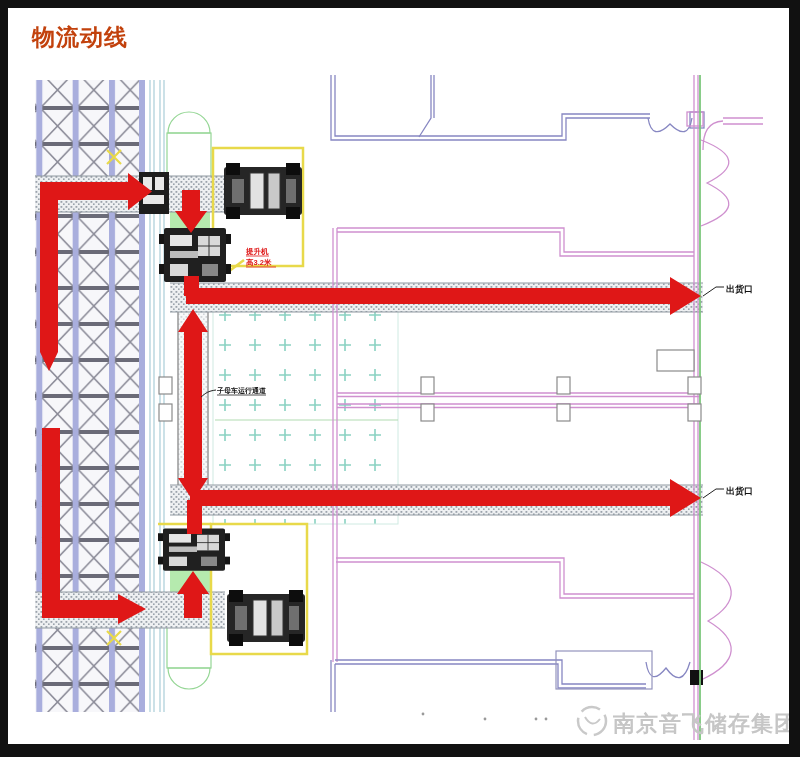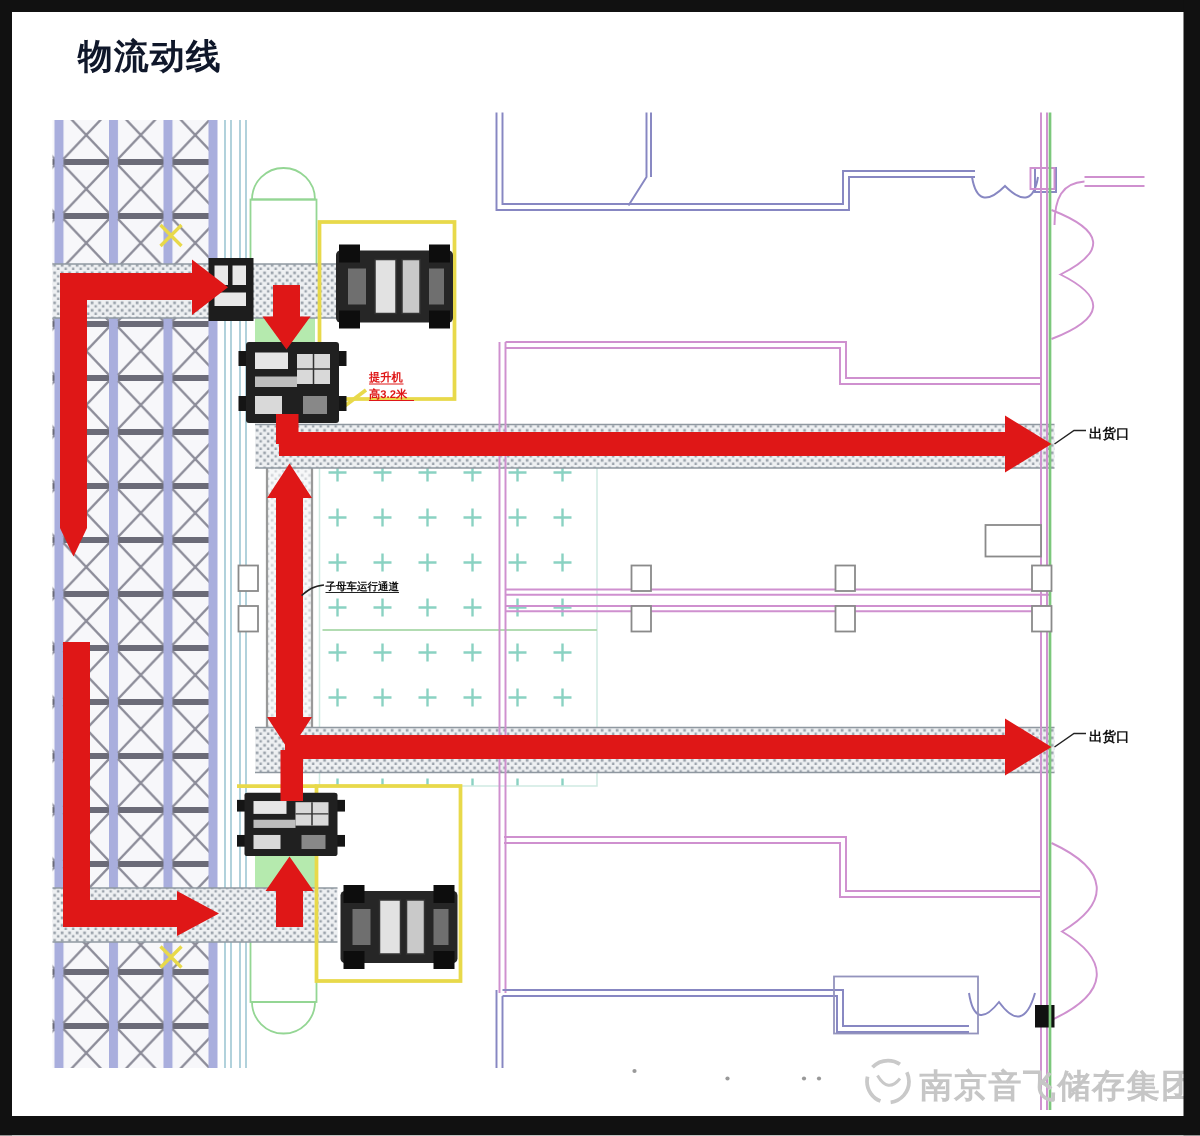--- a/index.html
+++ b/index.html
@@ -3,21 +3,21 @@
 <meta charset="utf-8">
 <style>
   html,body{margin:0;padding:0;}
   body{
     width:800px;height:757px;position:relative;background:#fff;
     font-family:"Liberation Sans", sans-serif;overflow:hidden;
   }
   #stage{position:absolute;left:0;top:0;width:800px;height:757px;}
   #title{
     position:absolute;left:32px;top:22px;
-    font-size:23px;font-weight:bold;color:#0f172a;letter-spacing:1px;margin-left:20px;
+    font-size:23px;font-weight:bold;color:#c2410c;letter-spacing:1px;
   }
   svg text{font-family:"Liberation Sans", sans-serif;}
   .arrow{fill:var(--c-red,#df1717);}
   .redtext{fill:var(--c-red,#df1717);font-weight:bold;}
   .redline{stroke:var(--c-red,#df1717);stroke-width:0.8;}
   .ybox{stroke:var(--c-yellow,#e8d94a);stroke-width:2.5;fill:none;}
   .pink{stroke:var(--c-pink,#cf90cf);stroke-width:1.3;fill:none;}
   .bluewall{stroke:var(--c-wallblue,#8787c2);stroke-width:1.3;fill:none;}
   .greenline{stroke:var(--c-green,#7cc87c);stroke-width:1.8;fill:none;}
   .greenedge{stroke:#94d694;stroke-width:1.2;fill:none;}

